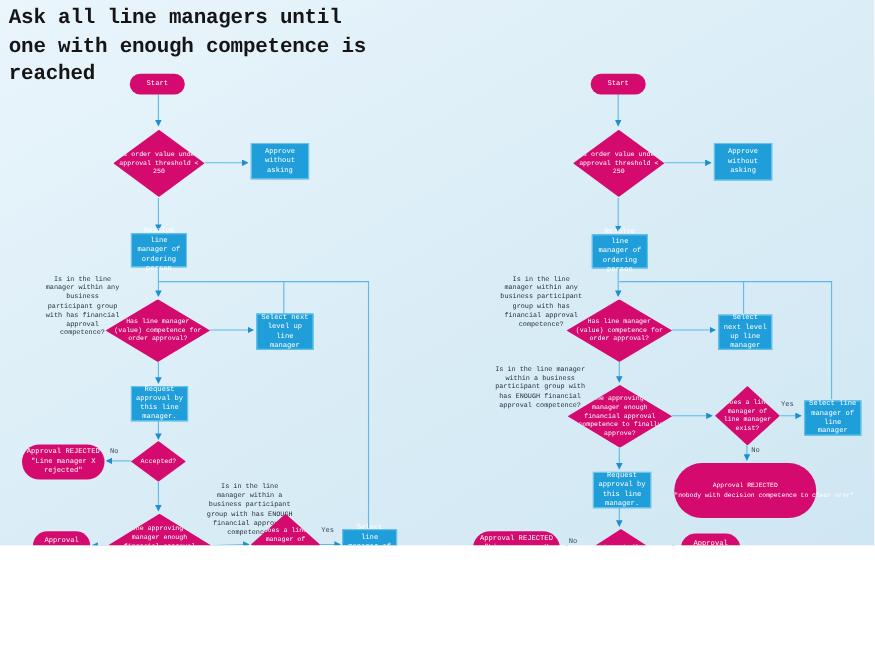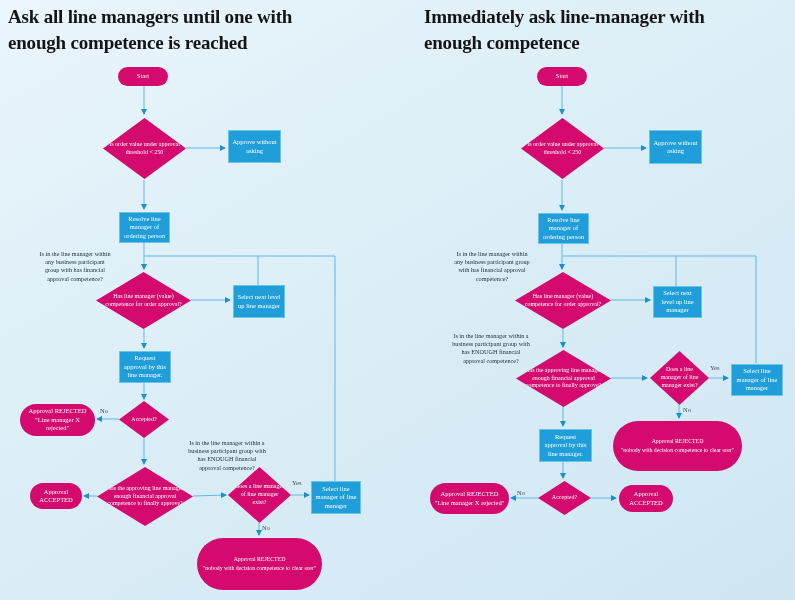--- a/index.html
+++ b/index.html
@@ -1,19 +1,19 @@
 <!DOCTYPE html>
 <html><head>
 <meta charset="utf-8">
 <style>
   html,body { margin:0; padding:0; }
   .canvas {
-    position:relative; width:795px; height:600px; overflow:hidden;
+    position:relative; width:795px; height:496px; overflow:hidden;
     background: linear-gradient(150deg,#eaf5fc 0%, #dceef7 45%, #cfe7f3 100%);
-    font-family:Liberation Serif, serif;
+    font-family:Liberation Mono, monospace;
   }
   .title {
     position:absolute; font-weight:700; font-size:19px; line-height:1.35;
     color:#151515; letter-spacing:-0.2px;
   }
   .node {
     position:absolute; display:flex; align-items:center; justify-content:center;
     text-align:center; color:#fff;
   }
   .box { background:#1f9ed9; border:1px solid #6ac4ea; }
@@ -66,21 +66,20 @@
     <path class="edge" marker-end="url(#arrow)" d="M611,378 L647,378"></path>
     <path class="edge" marker-end="url(#arrow)" d="M709,378 L728,378"></path>
     <path class="edge" marker-end="url(#arrow)" d="M679,405 L679,418"></path>
     <path class="edge" marker-end="url(#arrow)" d="M563,407 L563,426"></path>
     <path class="edge" marker-end="url(#arrow)" d="M563,460 L563,478"></path>
     <path class="edge" marker-end="url(#arrow)" d="M538,498 L511,498"></path>
     <path class="edge" marker-end="url(#arrow)" d="M591,498 L616,498"></path>
   </svg>
 
   <div class="title" style="left:8px; top:4px; width:332px;">Ask all line managers until one with enough competence is reached</div>
-  <div class="title" style="left:424px; top:4px; width:342px;">Immediately ask line-manager with enough competence</div>
 
   <div class="node stadium" style="left:118px; top:67px; width:50px; height:19px;">
     <span class="node-text">Start</span>
     </div>
   <div class="node diamond" style="left:103px; top:118px; width:83px; height:61px;">
     <span class="node-text">Is order value under approval threshold &lt; 250</span>
     </div>
   <div class="node box" style="left:228px; top:130px; width:51px; height:31px;">
     <span class="node-text">Approve without asking</span>
     </div>

